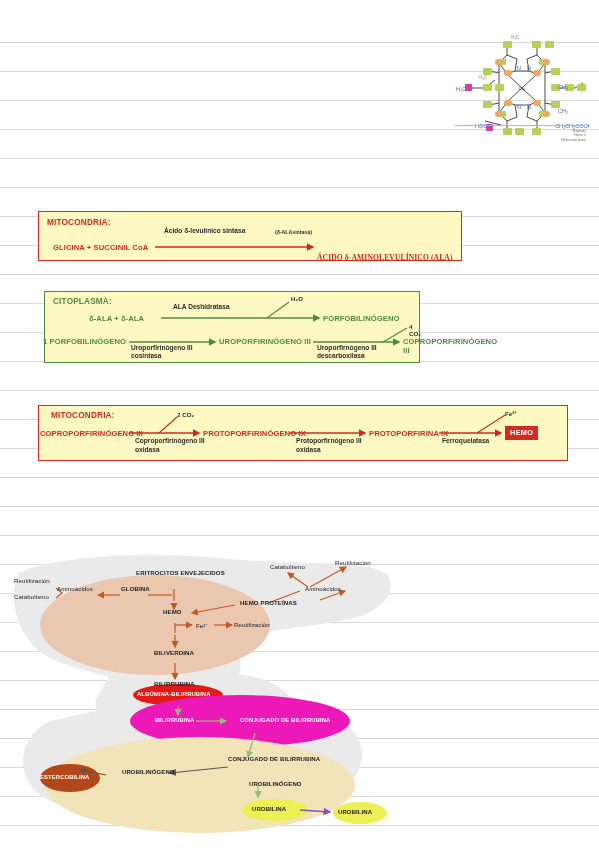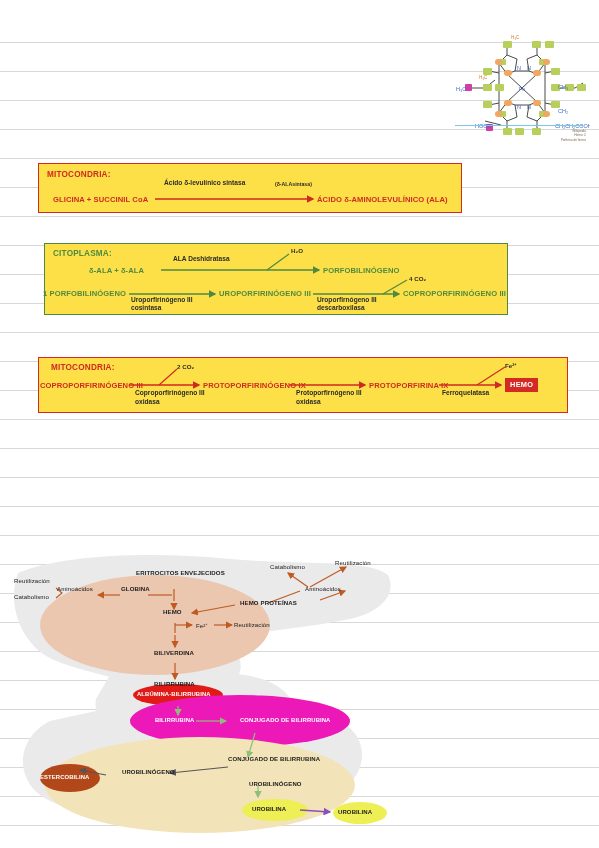--- a/index.html
+++ b/index.html
@@ -12,21 +12,21 @@
   #rules{position:absolute;inset:0;z-index:0;pointer-events:none;}
   #rules div{position:absolute;left:0;width:599px;height:1px;background:#d8d8d8;}
 
   
   #molecule{position:absolute;left:455px;top:33px;width:135px;height:110px;z-index:3;}
   #molecule svg{display:block;}
   .mol-caption{position:absolute;right:4px;top:96px;font-size:3.2px;color:#7a6a50;line-height:1.35;text-align:right;}
   .mol-rule{position:absolute;left:0;top:92px;width:128px;height:1px;background:#79c8e8;}
 
   
-  .pbox{position:absolute;background:#fde047;box-sizing:border-box;z-index:2;}
+  .pbox{position:absolute;background:#fef9c3;box-sizing:border-box;z-index:2;margin-top:48px;}
   .pbox.red{border:1.4px solid #d42a24;}
   .pbox.green{border:1.4px solid #4e8a42;}
   .ptitle{position:absolute;font-size:8.2px;font-weight:bold;letter-spacing:.2px;}
   .red .ptitle,.red .mol{color:#cf2a22;}
   .green .ptitle,.green .mol{color:#4e8a42;}
   .mol{position:absolute;font-size:7.6px;font-weight:bold;letter-spacing:.1px;}
   .enz{position:absolute;font-size:6.6px;font-weight:bold;color:#2b2b2b;line-height:1.25;}
   .enz.small{font-size:5.2px;font-weight:bold;}
   .side{position:absolute;font-size:6.2px;font-weight:bold;color:#2b2b2b;}
   .hemo-badge{position:absolute;background:#d42a24;color:#fff;font-size:7.4px;
@@ -150,32 +150,32 @@
     <div>Hemo C</div>
     <div>Porfirina de hierro</div>
   </div>
 </div>
 
 <div class="pbox red" id="box1" style="left:38px;top:163px;width:424px;height:50px;">
   <div class="ptitle" style="left:8px;top:6px;">MITOCONDRIA:</div>
   <div class="mol" style="left:14px;top:31px;">GLICINA + SUCCINIL CoA</div>
   <div class="enz" style="left:125px;top:15px;">Ácido δ-levulínico sintasa</div>
   <div class="enz small" style="left:236px;top:16.5px;">(δ-ALAsintasa)</div>
-  <div class="mol" style="left:278px;top:31px;">ÁCIDO δ-AMINOLEVULÍNICO (ALA)</div>
+  <div class="mol" style="left:278px;top:41px;font-family:Liberation Serif, serif;">ÁCIDO δ-AMINOLEVULÍNICO (ALA)</div>
   <svg class="arrsvg" width="424" height="50">
     <defs>
         <marker id="ar" markerWidth="6" markerHeight="6" refX="5" refY="3" orient="auto">
       <path d="M0,0 L6,3 L0,6 Z" fill="#cf2a22"></path>
         </marker>
       </defs>
     <line x1="116" y1="35" x2="274" y2="35" stroke="#cf2a22" stroke-width="1.3" marker-end="url(#ar)"></line>
   </svg>
 </div>
 
-<div class="pbox green" id="box2" style="left:44px;top:243px;width:464px;height:72px;">
+<div class="pbox green" id="box2" style="left:44px;top:243px;width:376px;height:72px;">
   <div class="ptitle" style="left:8px;top:5px;">CITOPLASMA:</div>
   <div class="mol" style="left:44px;top:22px;">δ-ALA + δ-ALA</div>
   <div class="enz" style="left:128px;top:11px;">ALA Deshidratasa</div>
   <div class="side" style="left:246px;top:3px;">H₂O</div>
   <div class="mol" style="left:278px;top:22px;">PORFOBILINÓGENO</div>
 
   <div class="mol" style="left:-2px;top:45px;">1 PORFOBILINÓGENO</div>
   <div class="enz" style="left:86px;top:52px;">Uroporfirinógeno III</div>
   <div class="enz" style="left:86px;top:60px;">cosintasa</div>
   <div class="mol" style="left:174px;top:45px;">UROPORFIRINÓGENO III</div>

